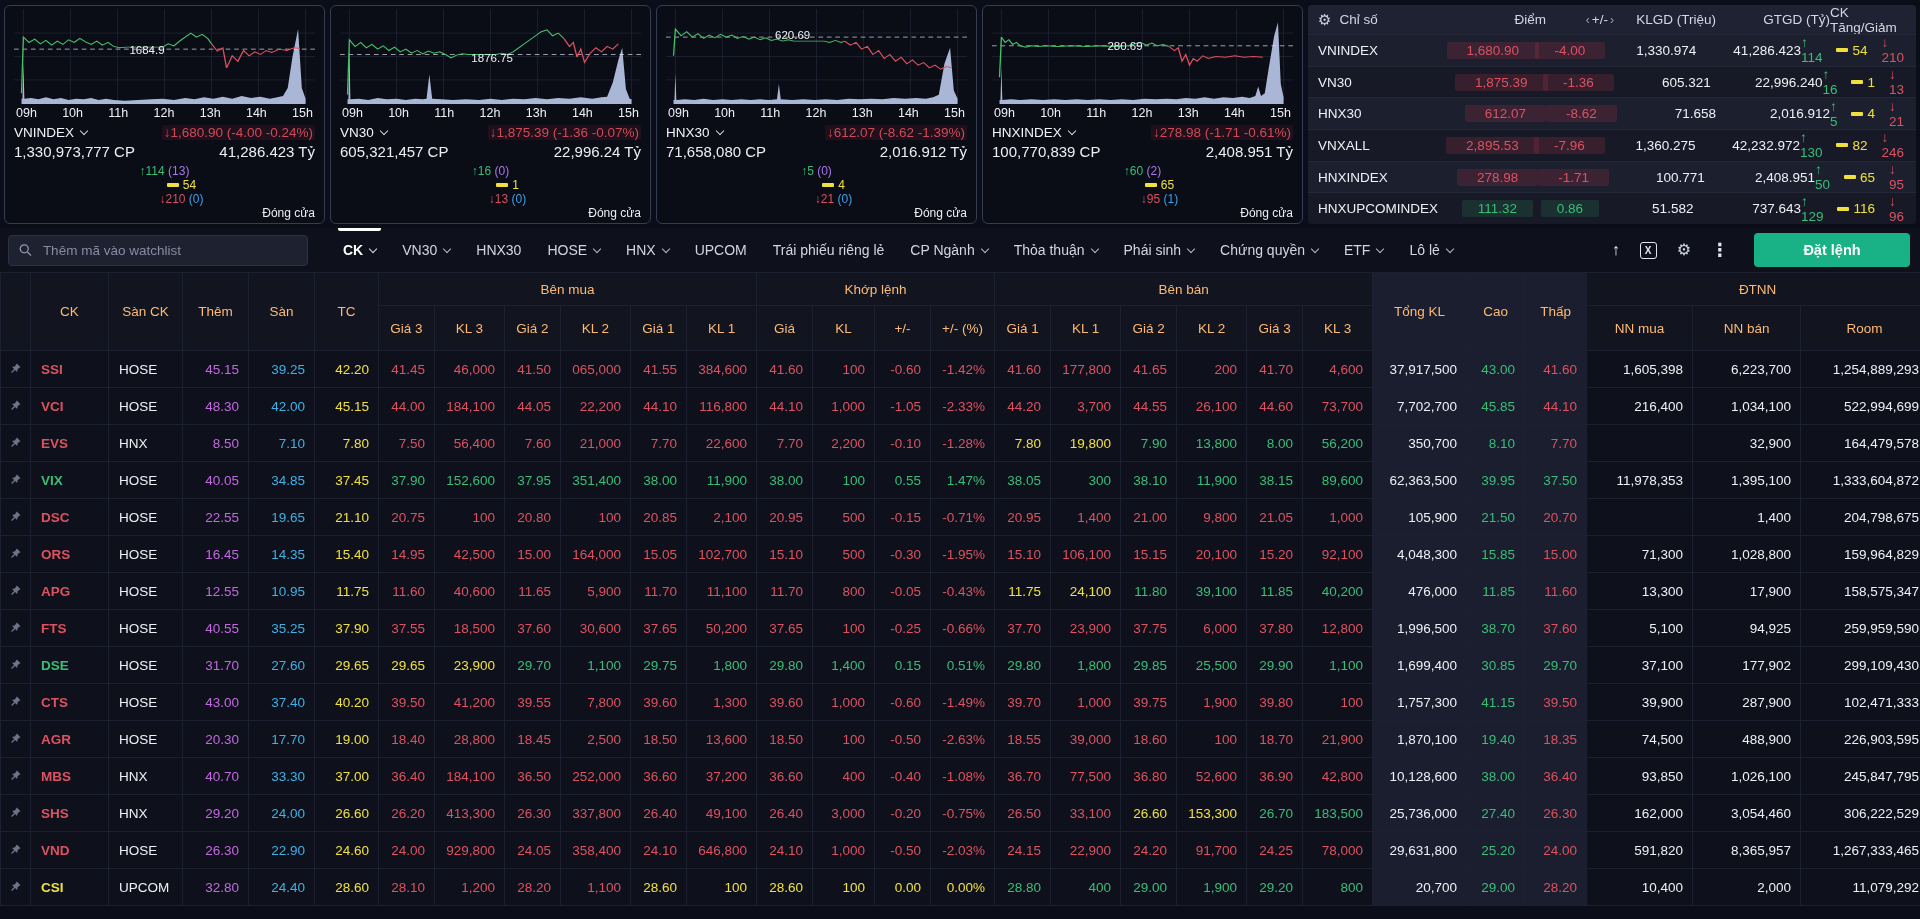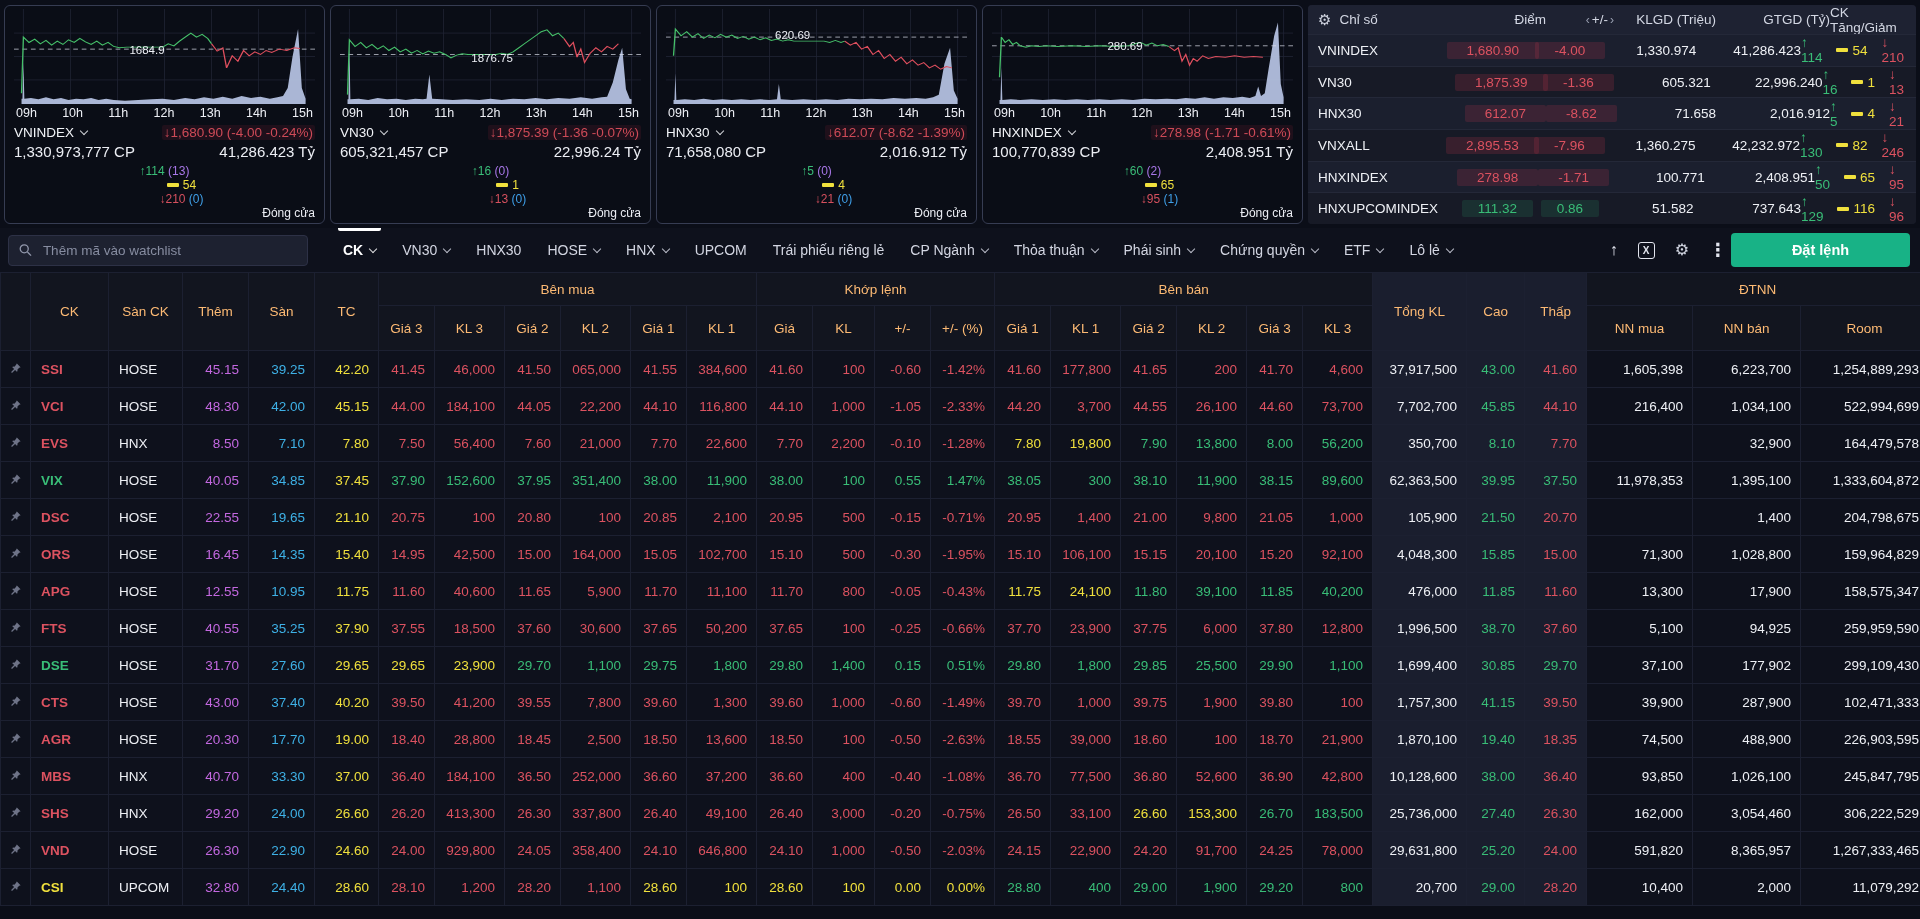--- a/index.html
+++ b/index.html
@@ -52,21 +52,21 @@
   .search input::placeholder{color:#878da1;}
   .tabs{display:flex;align-items:center;margin-left:22px;height:44px;}
   .tab{padding:0 13px;font-size:14px;color:#d3d6e2;display:flex;align-items:center;height:44px;position:relative;cursor:pointer;white-space:nowrap;}
   .tab.active{color:#ffffff;font-weight:bold;}
   .tab.active::before{content:"";position:absolute;top:0;left:8px;right:8px;height:3px;background:#fff;border-radius:0 0 2px 2px;}
   .tb-icons{margin-left:auto;display:flex;align-items:center;gap:20px;color:#e2e5ee;}
   .ico{cursor:pointer;font-weight:bold;font-size:16px;line-height:1;}
   .ico.kebab{font-size:18px;letter-spacing:0;}
   .xls{width:17px;height:17px;border:1.7px solid #e2e5ee;border-radius:3px;display:flex;align-items:center;
     justify-content:center;font-size:10px;font-weight:bold;cursor:pointer;}
-  .order-btn{margin-left:4px;background:#18b286;color:#fff;border:none;border-radius:4px;height:34px;width:179px;
+  .order-btn{margin-left:25px;background:#18b286;color:#fff;border:none;border-radius:4px;height:34px;width:156px;
     font-size:14.5px;font-weight:bold;cursor:pointer;font-family:"Liberation Sans","DejaVu Sans",sans-serif;}
   
   table.board{width:100%;border-collapse:collapse;table-layout:fixed;font-size:13.5px;}
   .board th,.board td{border:1px solid #1c2031;overflow:hidden;white-space:nowrap;}
   .board thead th{background:#12151f;color:#fdba74;font-weight:normal;text-align:center;}
   .board thead tr:first-child th{height:33px;}
   .board thead tr:nth-child(2) th{height:45px;}
   .board tbody td{background:#0e111c;height:37px;}
   .board td.num{text-align:right;padding-right:9px;}
   .board td.sym{padding-left:10px;font-weight:bold;}

